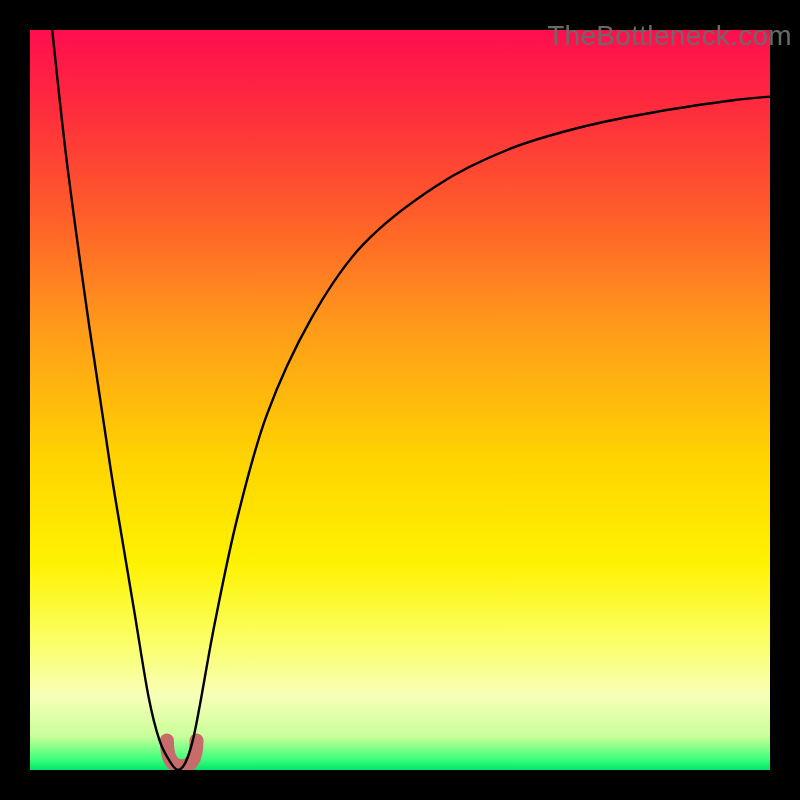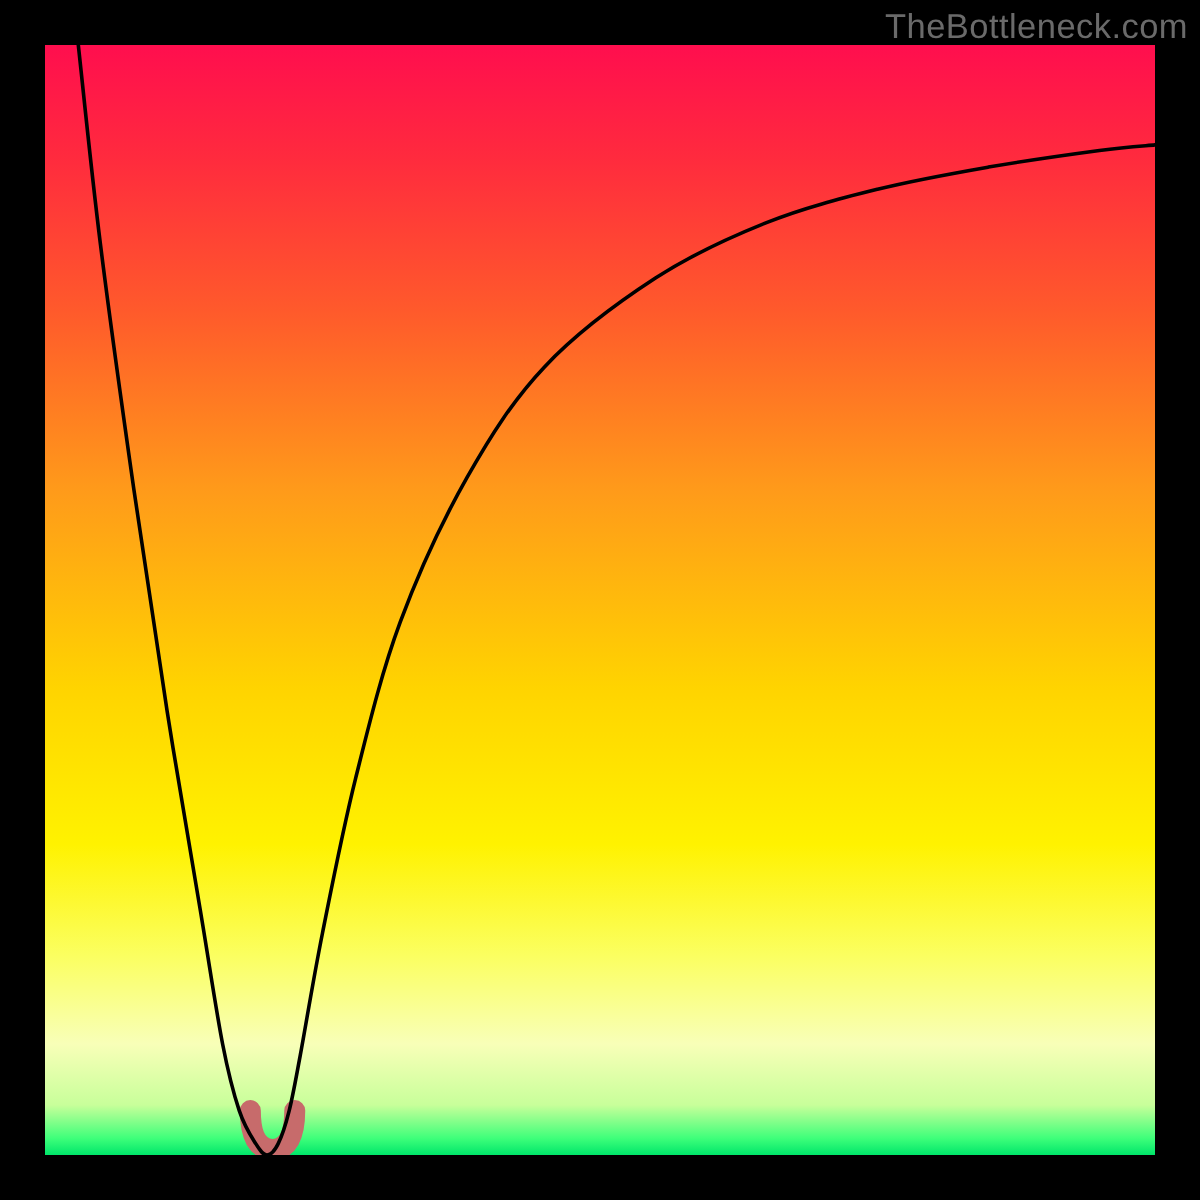--- a/index.html
+++ b/index.html
@@ -21,24 +21,24 @@
   .plot-area {
     position: absolute;
     left: 30px;
     top: 30px;
     width: 740px;
     height: 740px;
     overflow: hidden;
   }
   .watermark {
     position: absolute;
-    top: 4px;
+    top: 20px;
     right: 8px;
     color: #6a6a6a;
-    font-size: 23px;
+    font-size: 28px;
     font-weight: 500;
     letter-spacing: 0.3px;
     z-index: 10;
   }
   svg {
     display: block;
   }
 </style>
 </head>
 <body>

